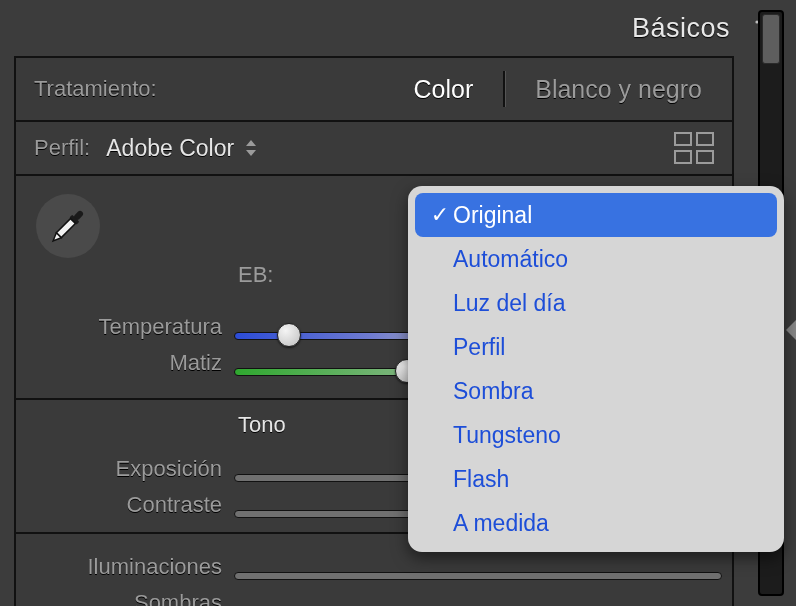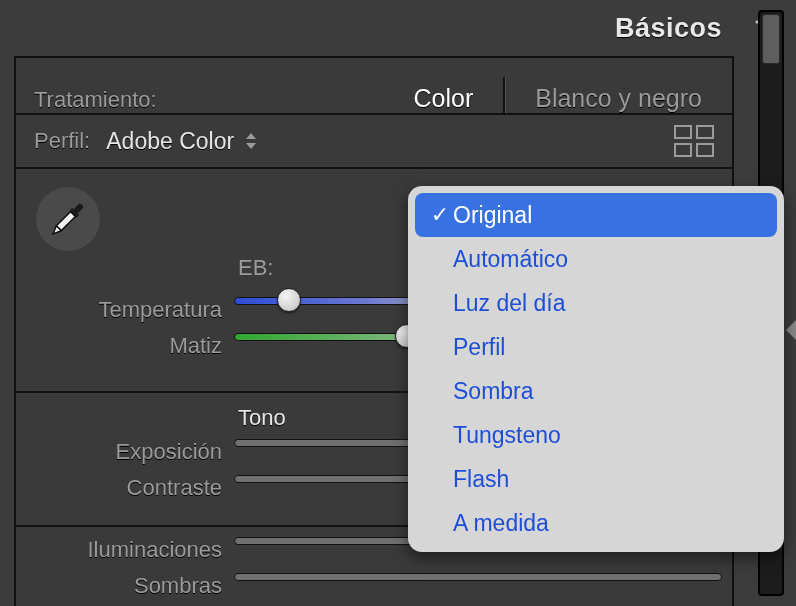--- a/index.html
+++ b/index.html
@@ -1,40 +1,40 @@
 <!DOCTYPE html>
 <html><head>
 <meta charset="utf-8">
 <style>
   * { box-sizing: border-box; margin: 0; padding: 0; }
   html, body { width: 796px; height: 606px; overflow: hidden; background: #000; font-family: -apple-system, "Helvetica Neue", Arial, sans-serif; }
   .root { position: relative; width: 796px; height: 606px; background: #3c3c3c; }
   .title-bar { height: 56px; display: flex; align-items: center; justify-content: flex-end; padding-right: 20px; color: #e8e8e8; font-size: 27px; font-weight: 400; letter-spacing: 0.5px; }
-  .title-bar .title { margin-right: 32px; text-shadow: 0 1px 1px #000; font-weight: bold; }
+  .title-bar .title { margin-right: 24px; text-shadow: 0 1px 1px #000; }
   .title-bar .tri { display:inline-block; }
   .panel { position: absolute; left: 14px; top: 56px; width: 720px; border: 2px solid #111; background: #3a3a3a; }
   .row { border-bottom: 2px solid #111; }
-  .treat { height: 57px; display:flex; align-items:flex-end; padding: 0 18px; }
+  .treat { height: 64px; display:flex; align-items:center; padding: 0 18px; }
   .treat-label { color: #9b9b9b; font-size: 22px; text-shadow: 0 1px 0 #000; }
   .treat-spacer { flex:1; }
   .treat-opt { font-size: 25px; color: #9b9b9b; padding: 0 12px; text-shadow: 0 1px 0 #000; cursor:pointer; }
   .treat-opt.active { color: #fff; }
   .treat-sep { width: 2px; height: 36px; background: #111; margin: 0 18px; box-shadow: 1px 0 0 #555; }
   .profile { height: 54px; display:flex; align-items:center; padding: 0 18px; }
   .profile-label { color: #9b9b9b; font-size: 22px; margin-right: 16px; text-shadow: 0 1px 0 #000;}
   .profile-value { color: #e6e6e6; font-size: 23px; text-shadow: 0 1px 0 #000;}
   .profile-spin { margin-left: 10px; display:flex; flex-direction:column; line-height:0; }
   .profile-spacer { flex:1; }
   .grid-icon { display:grid; grid-template-columns: 18px 18px; grid-template-rows: 14px 14px; gap:4px; }
   .grid-icon div { border:2px solid #9b9b9b; }
   .wb-section { padding: 12px 0 22px 0; }
   .dropper-wrap { float:left; margin: 6px 0 0 20px; width: 64px; height: 64px; border-radius: 50%; background: #4a4a4a; display:flex; align-items:center; justify-content:center; }
   .eb-row { display:flex; align-items:center; padding: 4px 0 16px 0; margin-left: 110px;}
   .eb-label { color:#9b9b9b; font-size:22px; margin-left: 112px;}
-  .slider-line { display:flex; align-items:flex-start; height: 36px; padding-right: 0px;}
+  .slider-line { display:flex; align-items:flex-end; height: 36px; padding-right: 0px;}
   .slider-line .name { width: 218px; text-align: right; color:#9b9b9b; font-size:22px; padding-right: 12px; text-shadow: 0 1px 0 #000;}
   .slider { position:relative; flex:1; height: 8px; border-radius:4px; border:1px solid #111; margin-right: 10px;}
   .slider.temp { background: linear-gradient(90deg, #2c4cd6 0%, #6f7bd0 28%, #b9b9b9 50%, #d6c86a 72%, #e0c23a 100%); }
   .slider.tint { background: linear-gradient(90deg, #2fa82f 0%, #77b477 32%, #b9b9b9 50%, #c97fc9 70%, #d24ed2 100%); }
   .slider.gray { background: #707070; }
   .knob { position:absolute; top:-10px; width: 24px; height: 24px; background: radial-gradient(circle at 35% 30%, #f4f4f4, #bfbfbf); border:1px solid #222; border-radius:50%; box-shadow: 0 1px 2px rgba(0,0,0,0.6);}
   .tone-header { display:flex; align-items:center; padding: 12px 0 8px 0; }
   .tone-header .title { color:#e6e6e6; font-size:22px; margin-left: 222px; text-shadow: 0 1px 0 #000;}
   .inner-row { border-bottom: 2px solid #111; clear:both; }
   .inner-row:last-child { border-bottom:none; }

